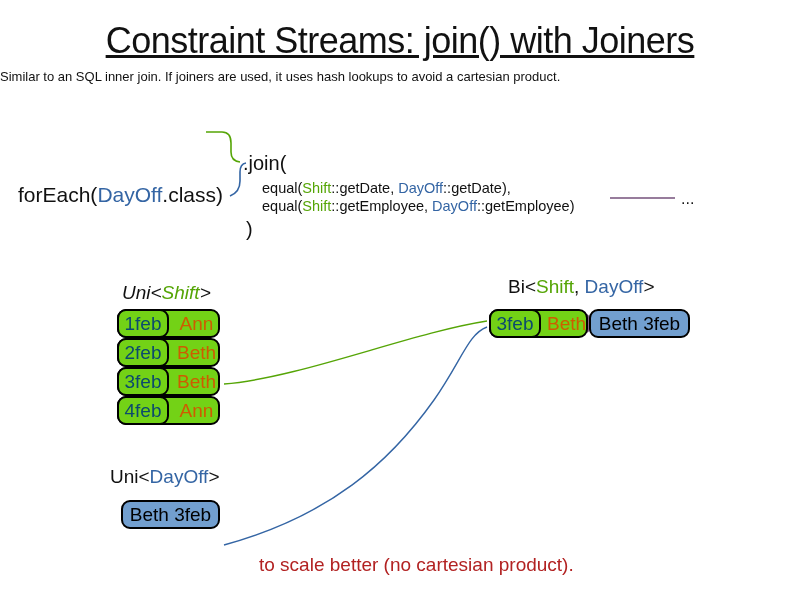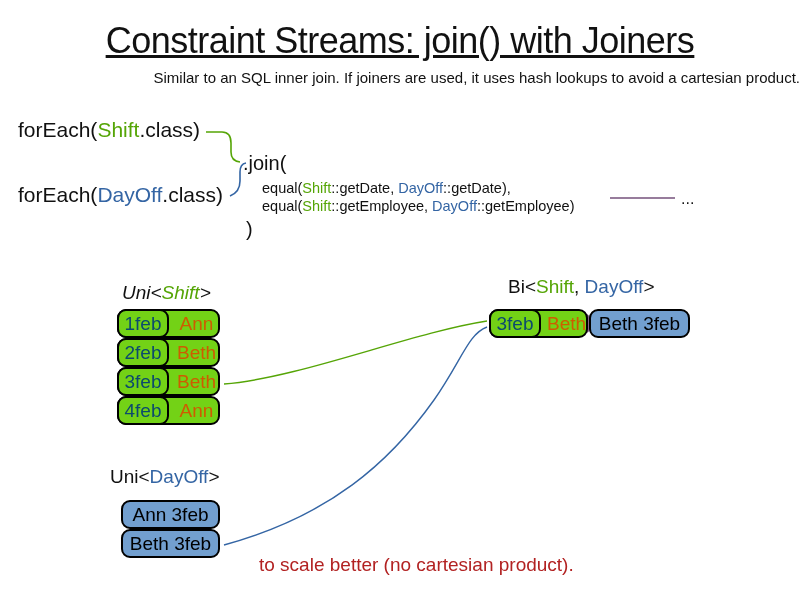--- a/index.html
+++ b/index.html
@@ -3,21 +3,21 @@
 <meta charset="utf-8">
 <style>
   html,body{margin:0;padding:0;background:#fff;}
   .slide{
     position:relative;width:800px;height:600px;background:#ffffff;overflow:hidden;
     font-family:"Liberation Sans",sans-serif;color:#111;
   }
   .abs{position:absolute;}
   
   .title{top:20px;left:0;width:800px;text-align:center;font-size:36px;letter-spacing:-0.5px;color:#111;text-decoration:underline;}
-  .subtitle{top:69px;left:0;width:800px;text-align:right;font-size:15px;color:#111;}
+  .subtitle{top:69px;left:0;width:800px;text-align:left;font-size:13px;color:#111;}
   
   .code-lg{font-size:21px;white-space:pre;}
   .code-md{font-size:20px;white-space:pre;}
   .code-sm{font-size:14.5px;white-space:pre;}
   .cls-shift{color:var(--shift-green-text,#55a506);}
   .cls-dayoff{color:var(--dayoff-blue-text,#3465a4);}
   .ellipsis{font-size:16px;color:#111;}
   
   .tbl-label{font-size:19px;white-space:pre;}
   .row{
@@ -51,21 +51,20 @@
   svg.overlay{position:absolute;top:0;left:0;pointer-events:none;}
 </style>
 </head>
 <body>
 
 <div class="slide">
 
   <div class="abs title">Constraint Streams: join() with Joiners</div>
   <div class="abs subtitle">Similar to an SQL inner join. If joiners are used, it uses hash lookups to avoid a cartesian product.</div>
 
-  <div class="abs code-lg" style="left:18px;top:118px;"><span>forEach(</span><span class="cls-shift">Shift</span><span>.class)</span></div>
 
   <div class="abs code-lg" style="left:18px;top:183px;text-align:center;"><span>forEach(</span><span class="cls-dayoff">DayOff</span><span>.class)</span></div>
 
   <div class="abs code-md" style="left:243px;top:152px;">.join(</div>
 
   <div class="abs code-sm" style="left:262px;top:180px;"><span>equal(</span><span class="cls-shift">Shift</span><span>::getDate, </span><span class="cls-dayoff">DayOff</span><span>::getDate),</span></div>
 
   <div class="abs code-sm" style="left:262px;top:198px;"><span>equal(</span><span class="cls-shift">Shift</span><span>::getEmployee, </span><span class="cls-dayoff">DayOff</span><span>::getEmployee)</span></div>
 
   <div class="abs code-md" style="left:246px;top:218px;">)</div>
@@ -112,22 +111,19 @@
     </div>
     <div class="bi-blue">
       <span class="blue-cell-text">Beth 3feb</span>
     </div>
   </div>
 
   <div class="abs tbl-label" style="left:110px;top:466px;"><span>Uni&lt;</span><span class="cls-dayoff">DayOff</span><span>&gt;</span></div>
 
   <div class="abs" style="left:121px;top:500px;">
     <div class="row blue">
-      <span class="blue-cell-text">Ann 3feb</span>
-    </div>
-    <div class="row blue">
       <span class="blue-cell-text">Beth 3feb</span>
     </div>
   </div>
 
   <div class="abs annotation" style="left:259px;top:554px;">to scale better (no cartesian product).</div>
 
 </div>
 
 </body></html>

